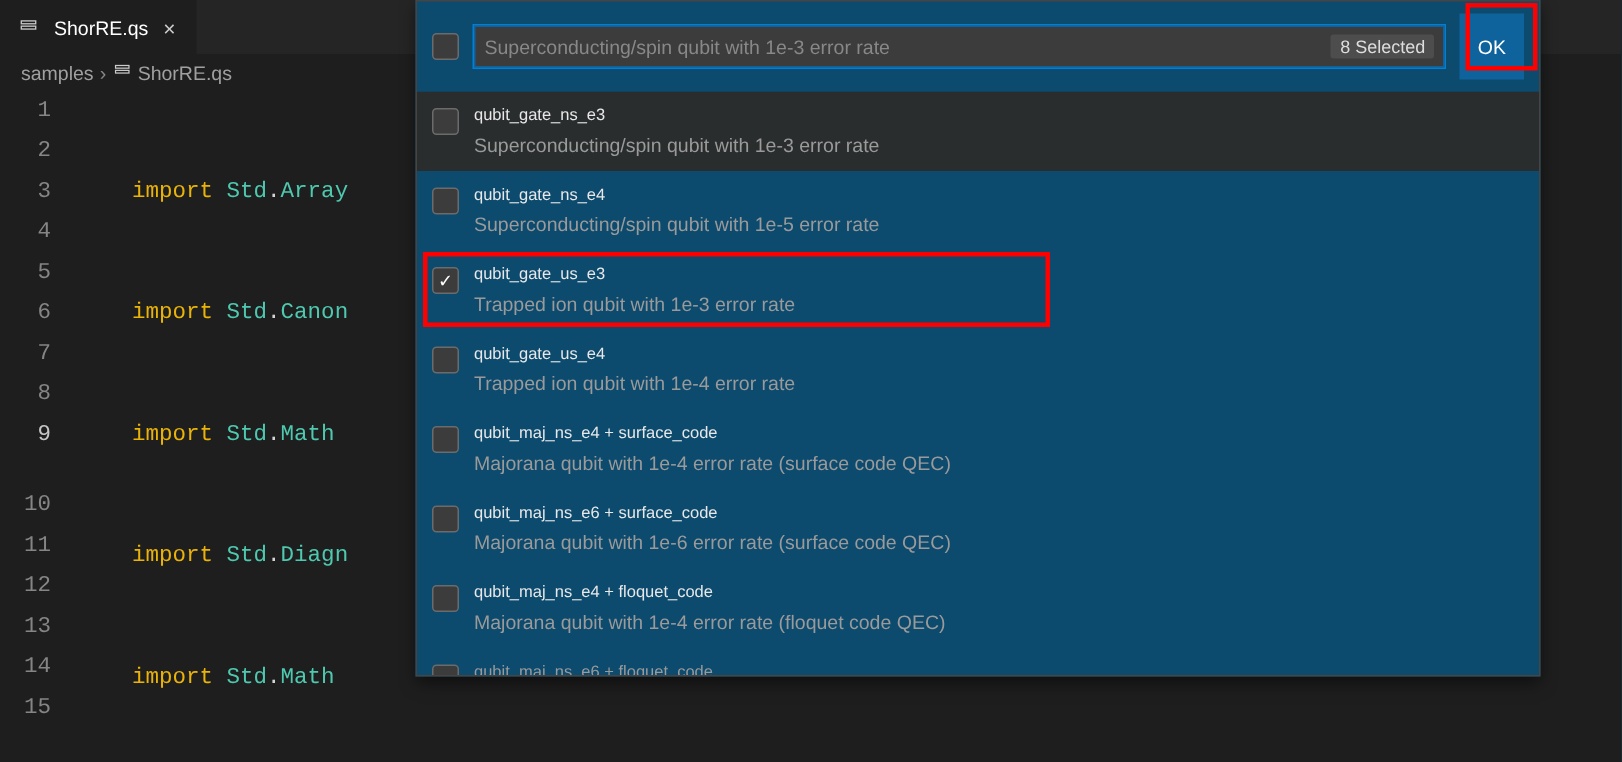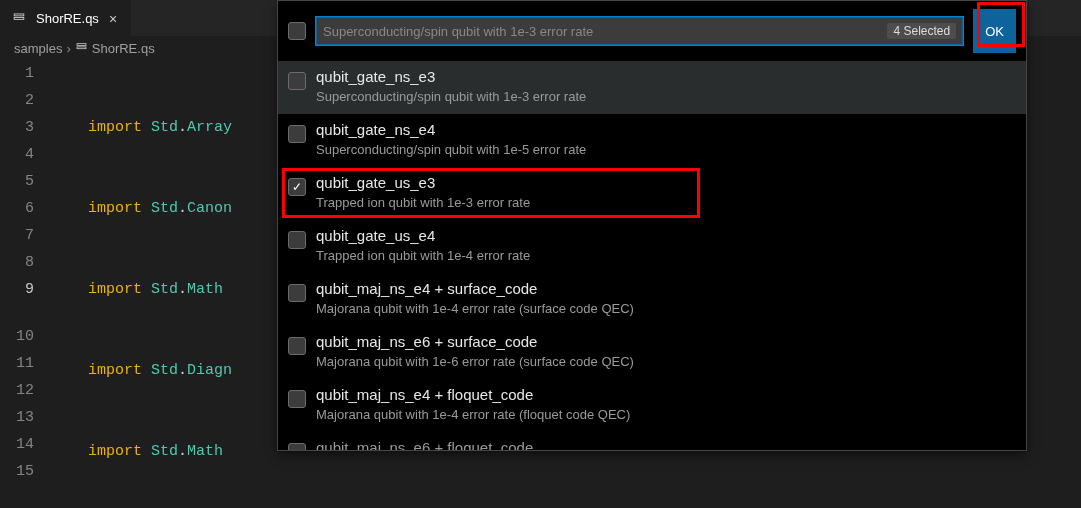--- a/index.html
+++ b/index.html
@@ -82,21 +82,21 @@
   .t-class     { color: #4ec9b0; }
   .t-punct     { color: #d4d4d4; }
   .code-line { height: 27px; }
 
   
   .quickpick {
     position: absolute;
     left: 277px;
     top: 0px;
     width: 750px;
-    background: #000000;
+    background: #0c4a6e;
     border: 1px solid #454545;
     box-shadow: 0 4px 10px rgba(0,0,0,0.5);
   }
   .qp-header {
     display: flex;
     align-items: center;
     padding: 8px 10px;
     gap: 10px;
   }
   .qp-checkbox {
@@ -157,21 +157,21 @@
   .qp-item {
     display: flex;
     align-items: flex-start;
     gap: 10px;
     padding: 6px 10px 8px 10px;
     cursor: pointer;
   }
   .qp-item.hover { background: #2a2d2e; }
   .qp-item .qp-checkbox { margin-top: 5px; }
   .qp-item-text { display: flex; flex-direction: column; }
-  .qp-item-title { color: #e8e8e8; font-size: 15px; line-height: 20px; }
+  .qp-item-title { color: #e8e8e8; font-size: 11px; line-height: 20px; }
   .qp-item-desc  { color: #9a9a9a; font-size: 13px; line-height: 19px; }
   .qp-item.cut   { overflow: hidden; height: 18px; }
   .qp-item.cut .qp-item-title { color: #9a9a9a; }
 
   
   .anno {
     position: absolute;
     border: 3px solid #ff0000;
     pointer-events: none;
   }
@@ -241,21 +241,21 @@
     
     
   </div>
 </div>
 
 <div class="quickpick">
   <div class="qp-header">
     <div class="qp-checkbox"></div>
     <div class="qp-input-wrap">
       <input class="qp-input" type="text" placeholder="Superconducting/spin qubit with 1e-3 error rate" style="">
-      <span class="qp-badge">4 Selected</span>
+      <span class="qp-badge">8 Selected</span>
     </div>
     <button class="qp-ok">OK</button>
   </div>
   <div class="qp-list" id="qp-list">
       <div class="qp-item hover">
         <div class="qp-checkbox"></div>
         <div class="qp-item-text">
           <div class="qp-item-title">qubit_gate_ns_e3</div>
           <div class="qp-item-desc">Superconducting/spin qubit with 1e-3 error rate</div>
         </div>

